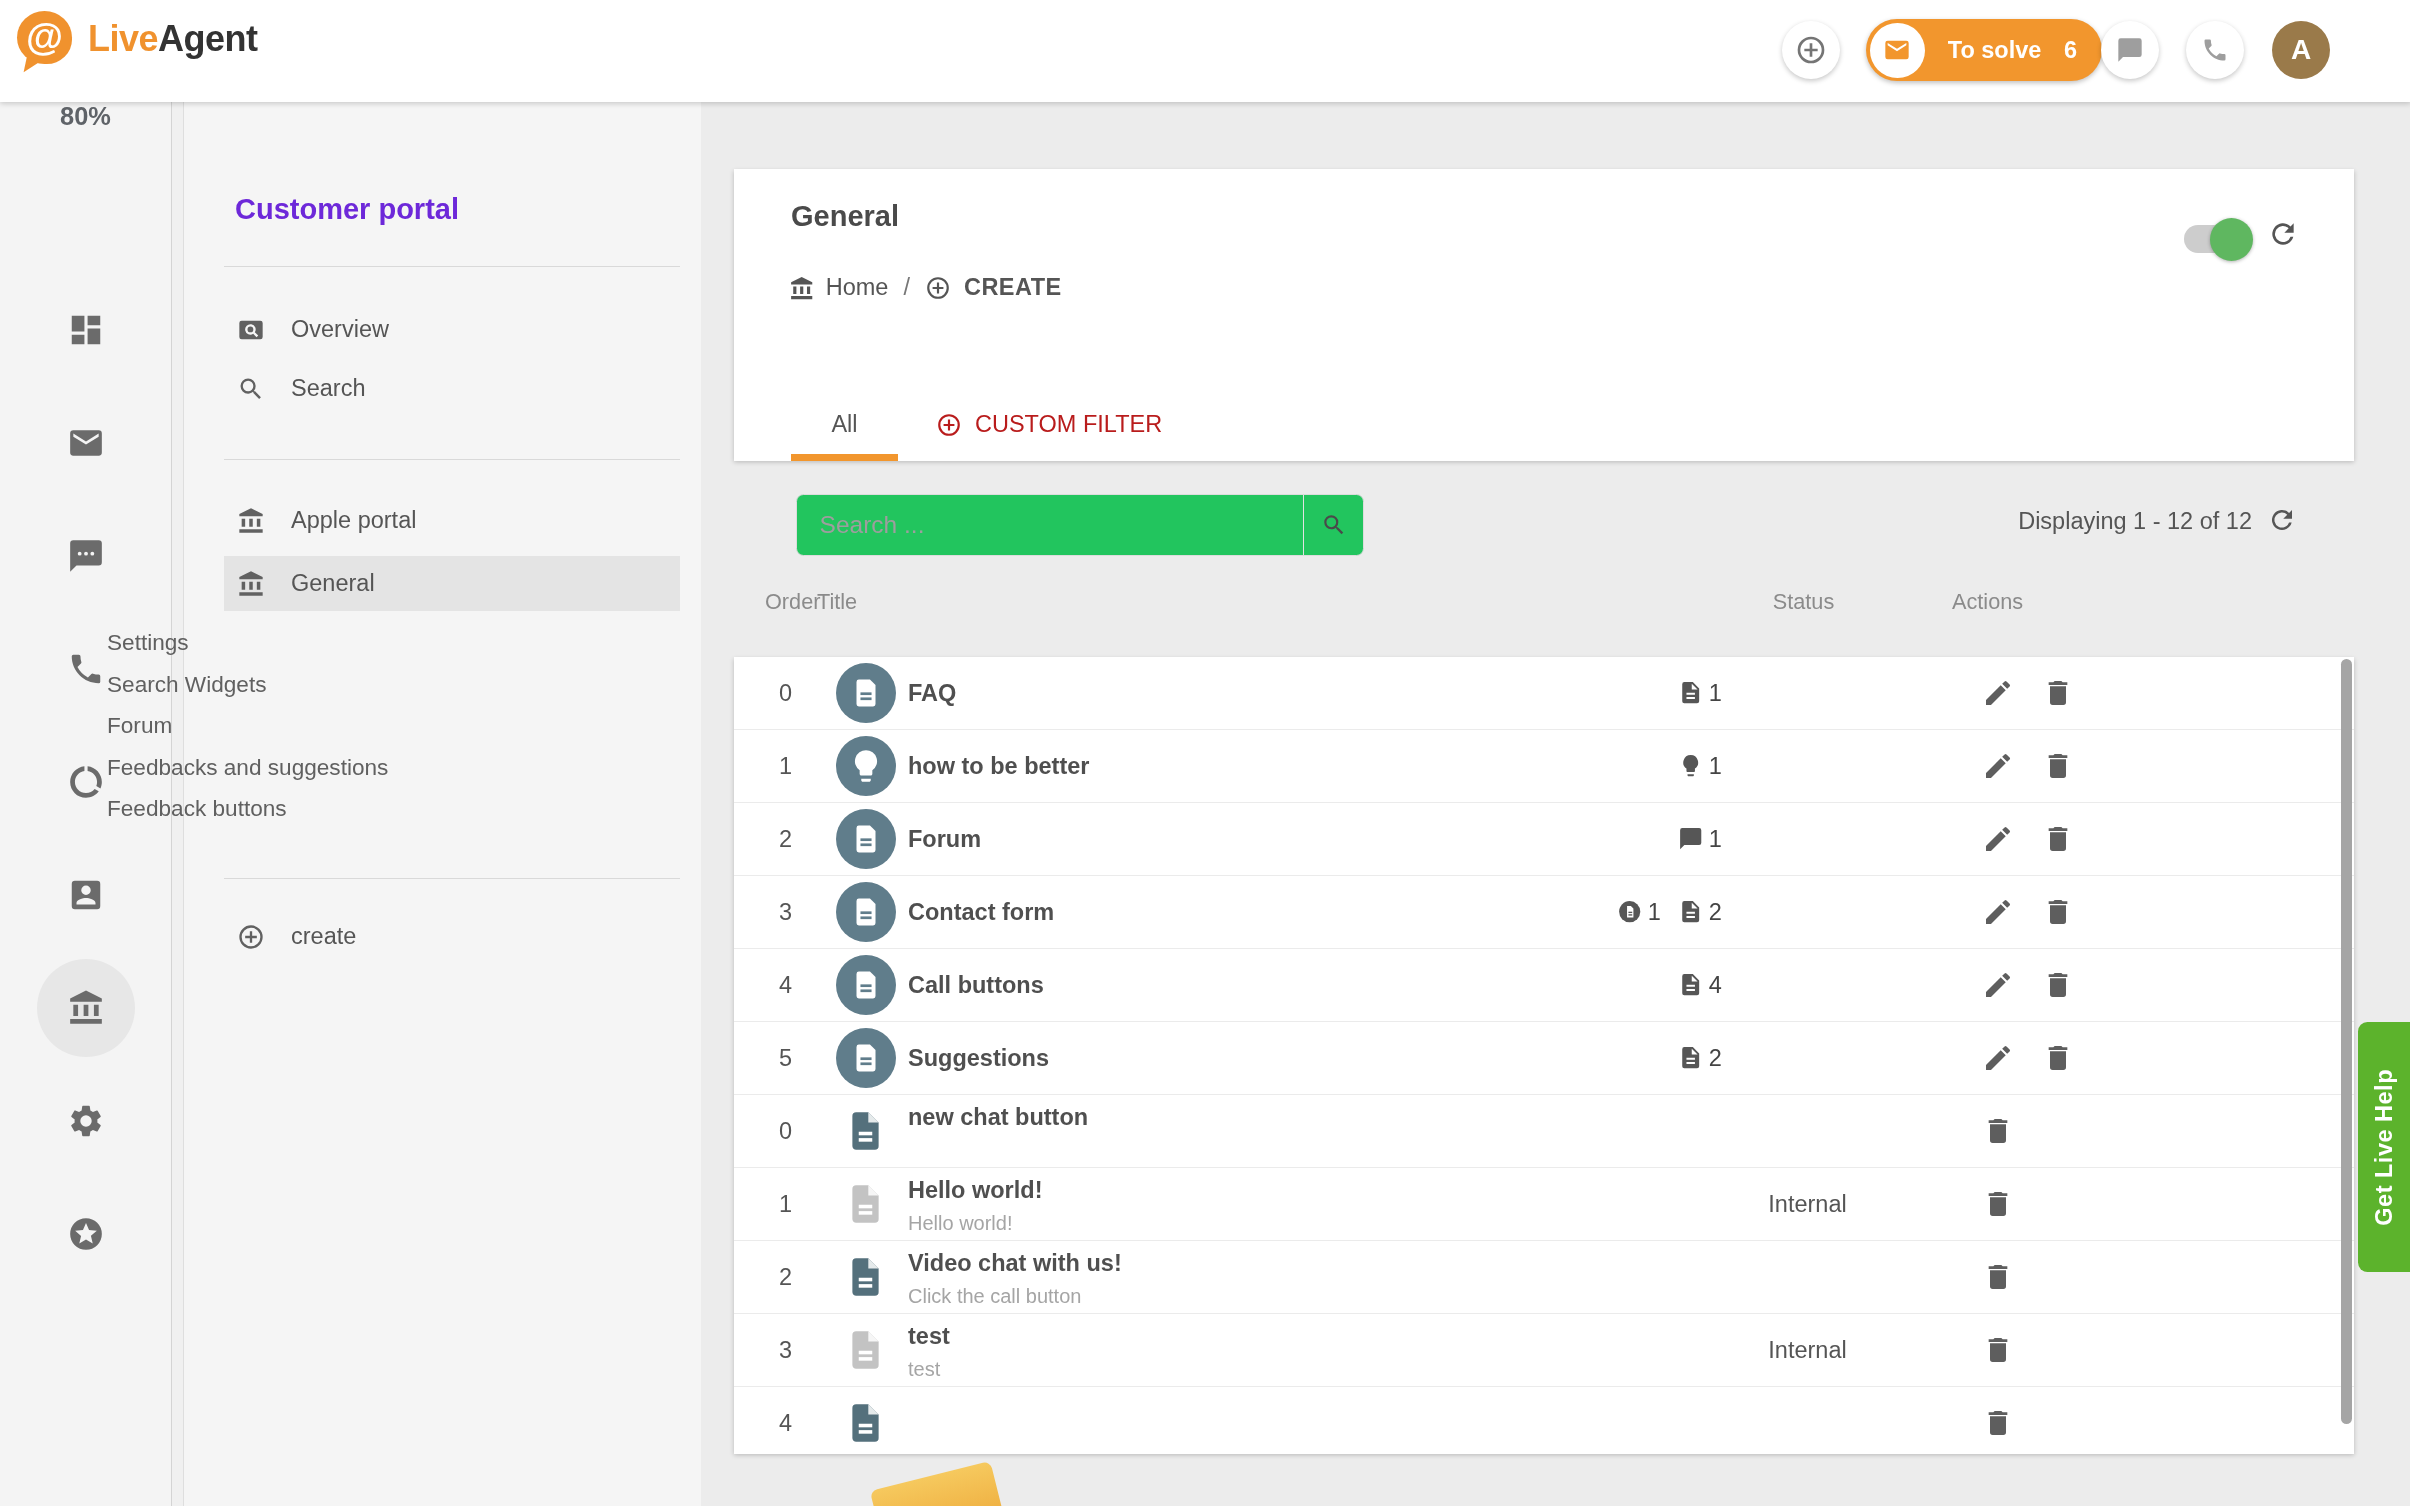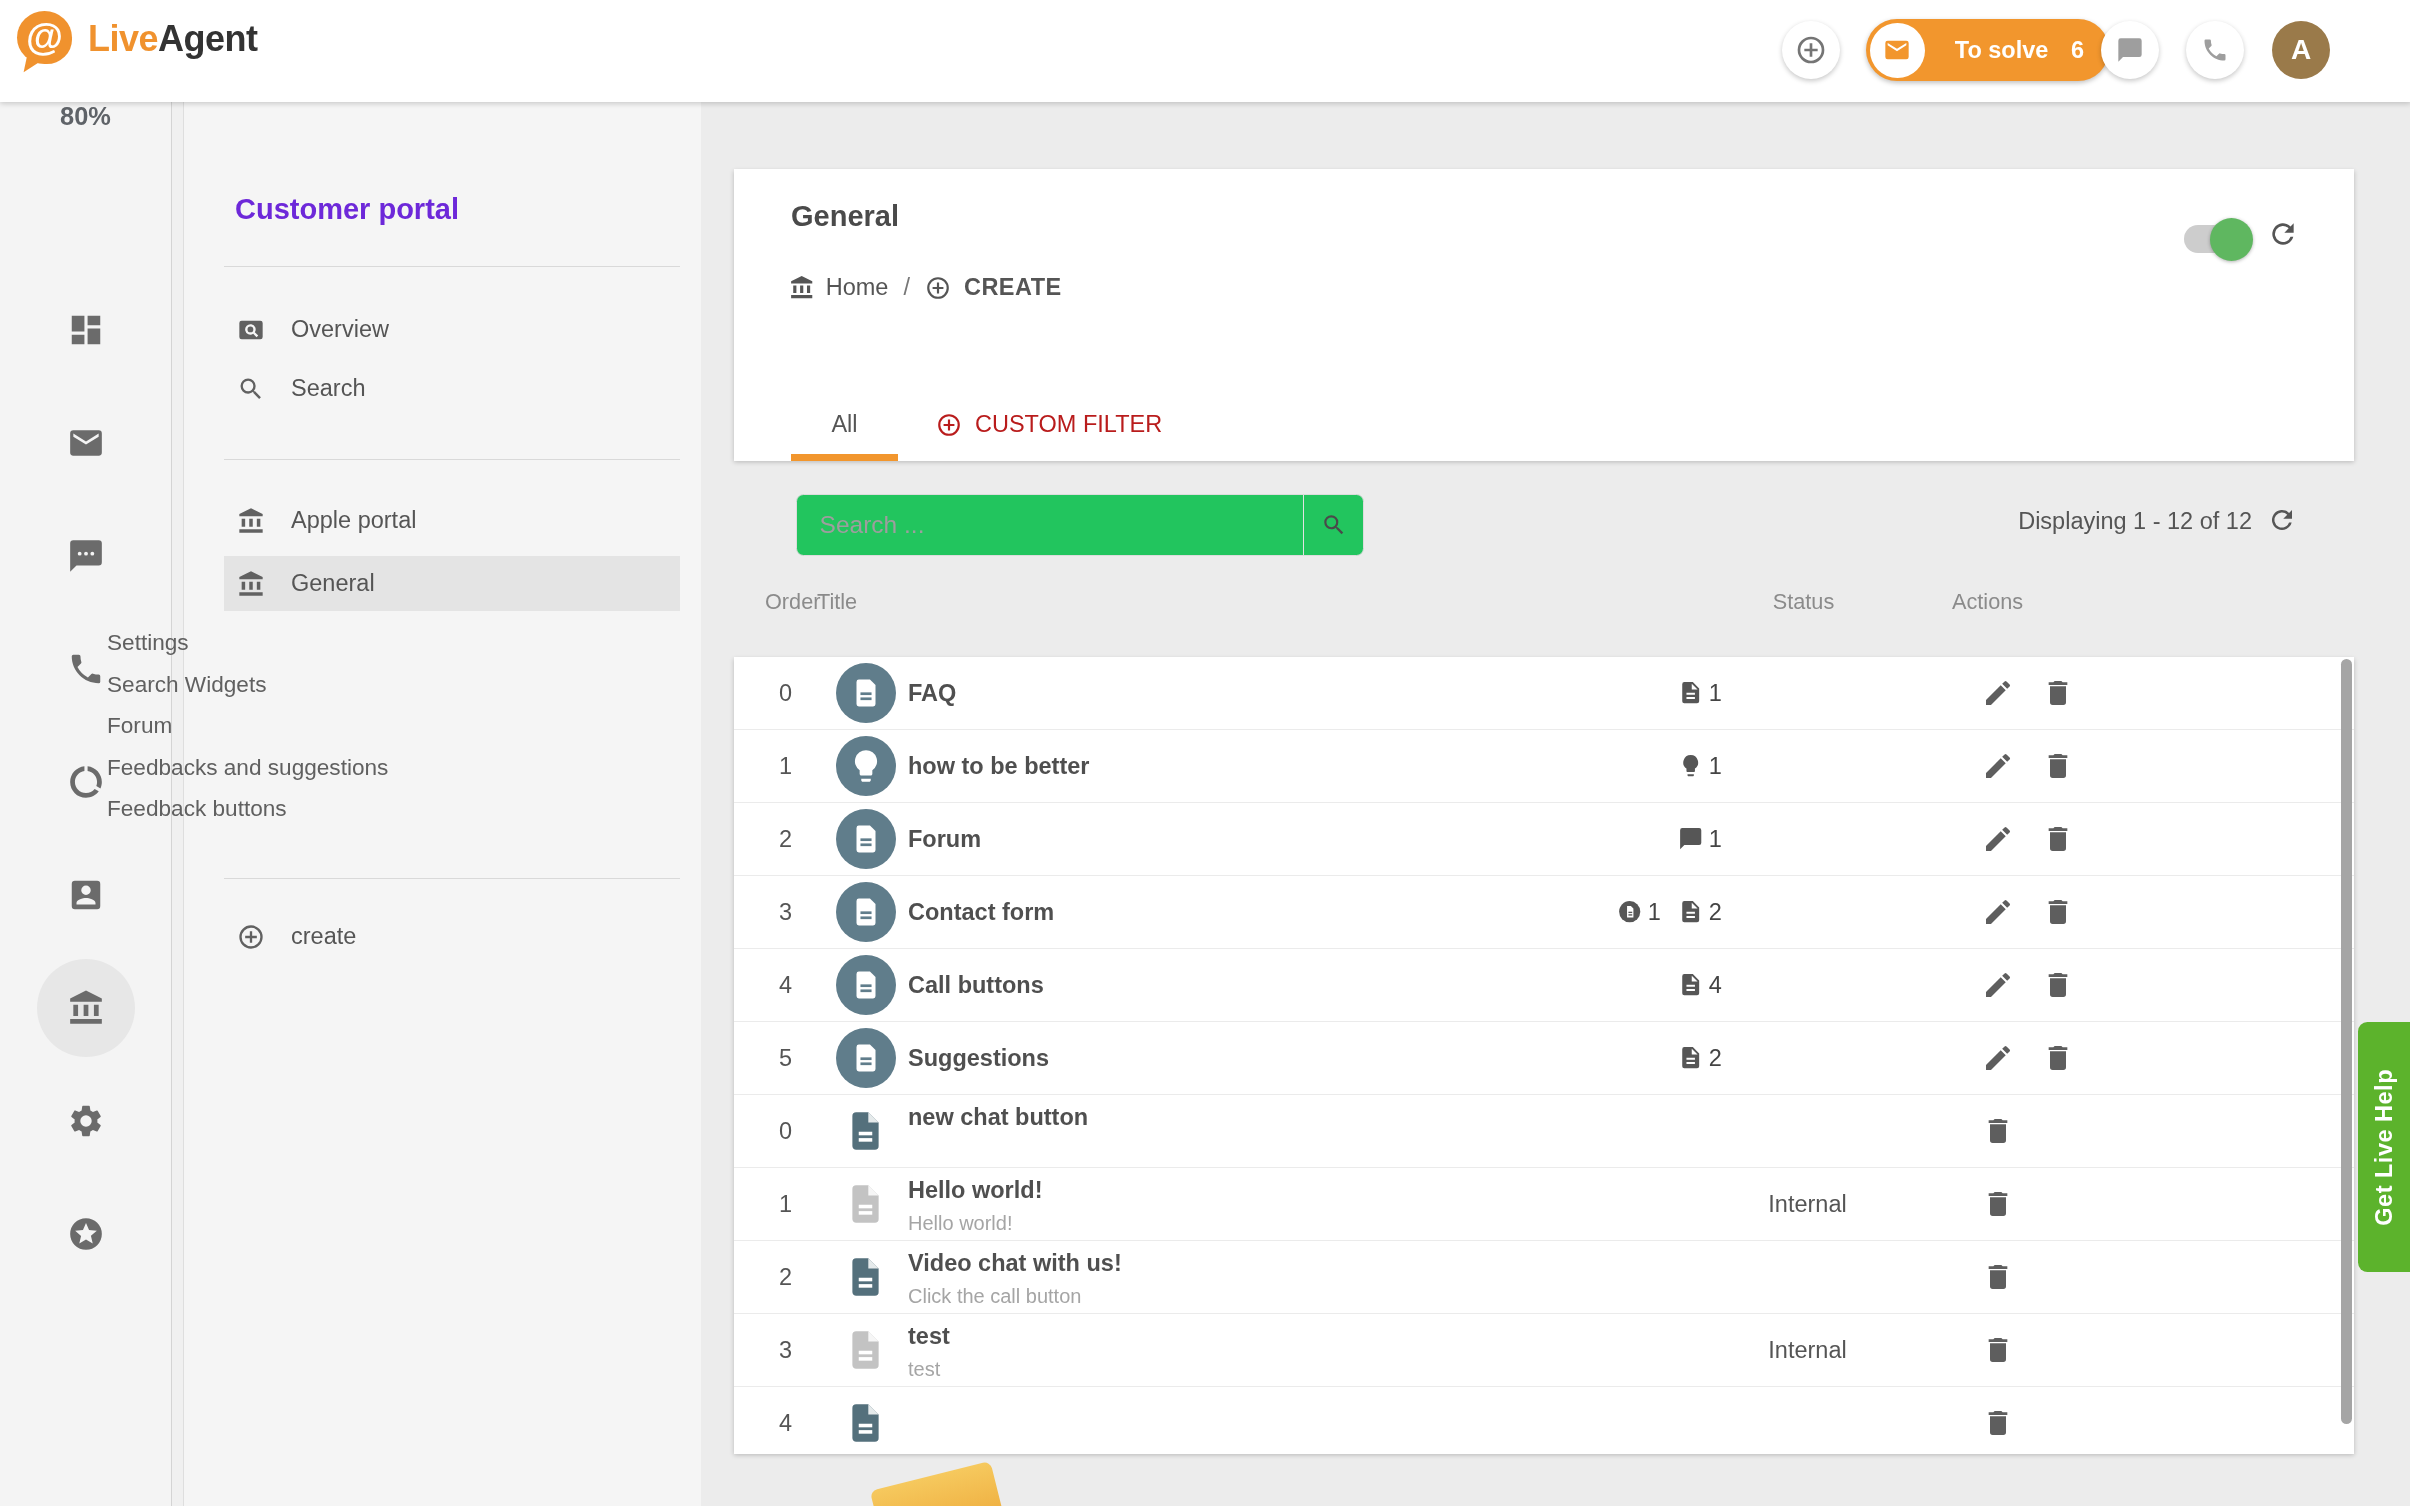--- a/index.html
+++ b/index.html
@@ -23,21 +23,21 @@
 
   .hbtn { position:absolute; top:21px; width:58px; height:58px; border-radius:50%; background:#fff;
           box-shadow:0 1.9px 5.6px rgba(0,0,0,.22); display:flex; align-items:center; justify-content:center;
           color:#757575; cursor:pointer; }
   .hbtn .ic { width:32px; height:32px; }
   .tosolve { position:absolute; left:1866px; top:19px; height:62px; min-width:209px; background:#f2962d;
              border-radius:32px; box-shadow:0 1.9px 5.6px rgba(0,0,0,.25); display:flex; align-items:center; cursor:pointer; }
   .tosolve .env { width:55px; height:55px; margin-left:3.8px; background:#fff; border-radius:50%;
                   display:flex; align-items:center; justify-content:center; color:#f2962d; }
   .tosolve .env .ic { width:28px; height:28px; }
-  .tosolve .lbl { color:#fff; font-size:23.5px; font-weight:bold; margin-left:30px; }
+  .tosolve .lbl { color:#fff; font-size:23.5px; font-weight:bold; margin-left:23px; }
   .tosolve .cnt { color:#fff; font-size:23.5px; font-weight:bold; margin:0 24.5px 0 22.6px; }
   .havatar { position:absolute; left:2272px; top:21px; width:58px; height:58px; border-radius:50%;
              background:#9a7a4a; color:#fff; font-size:28px; font-weight:bold;
              display:flex; align-items:center; justify-content:center; cursor:pointer; }
 
   
   .rail { position:absolute; left:0; top:102px; width:171px; bottom:0; background:#f4f4f4; }
   .rail-usage { position:absolute; left:0; top:102px; width:171px; text-align:center; font-size:25.4px;
                 font-weight:bold; color:#5f6368; }
   .rail-item { position:absolute; left:0; width:171px; height:75px; display:flex; align-items:center;
@@ -58,21 +58,21 @@
   .sb-item.sel { background:#e4e4e4; }
   .sb-sub { position:absolute; left:107px; width:386px; height:41px; display:flex; align-items:center;
             color:#606060; font-size:22.6px; cursor:pointer; }
 
   
   .mainbg { position:absolute; left:701px; top:102px; right:0; bottom:0; background:#ececec; }
 
   .card1 { position:absolute; left:734px; top:169px; width:1620px; height:292px; background:#fff;
            box-shadow:0 1.9px 4.7px rgba(0,0,0,.22); z-index:5; }
   .pg-title { position:absolute; left:57px; top:31px; font-size:29px; font-weight:600; color:#4a4a4a; }
-  .crumb { position:absolute; left:55px; top:105px; display:flex; align-items:center; color:#555; font-size:23.5px; }
+  .crumb { position:absolute; left:55px; top:105px; display:flex; align-items:flex-end; color:#555; font-size:23.5px; }
   .crumb .ic { width:25.4px; height:25.4px; color:#555; }
   .crumb .home { margin-left:11.3px; cursor:pointer; }
   .crumb .sep { margin:0 15px; color:#777; }
   .crumb .plus { width:26px; height:26px; color:#555; margin-right:13px; }
   .crumb .create { font-weight:bold; letter-spacing:0.5px; cursor:pointer; }
   .tab-all { position:absolute; left:57px; bottom:22.6px; width:107px; text-align:center; font-size:23.5px;
              color:#555; cursor:pointer; }
   .tab-underline { position:absolute; left:57px; bottom:0; width:107px; height:6.6px; background:#f2962d; }
   .tab-custom { position:absolute; left:202px; bottom:22.6px; display:flex; align-items:center; gap:13px;
                 font-size:23.5px; color:#b91c1c; cursor:pointer; }

